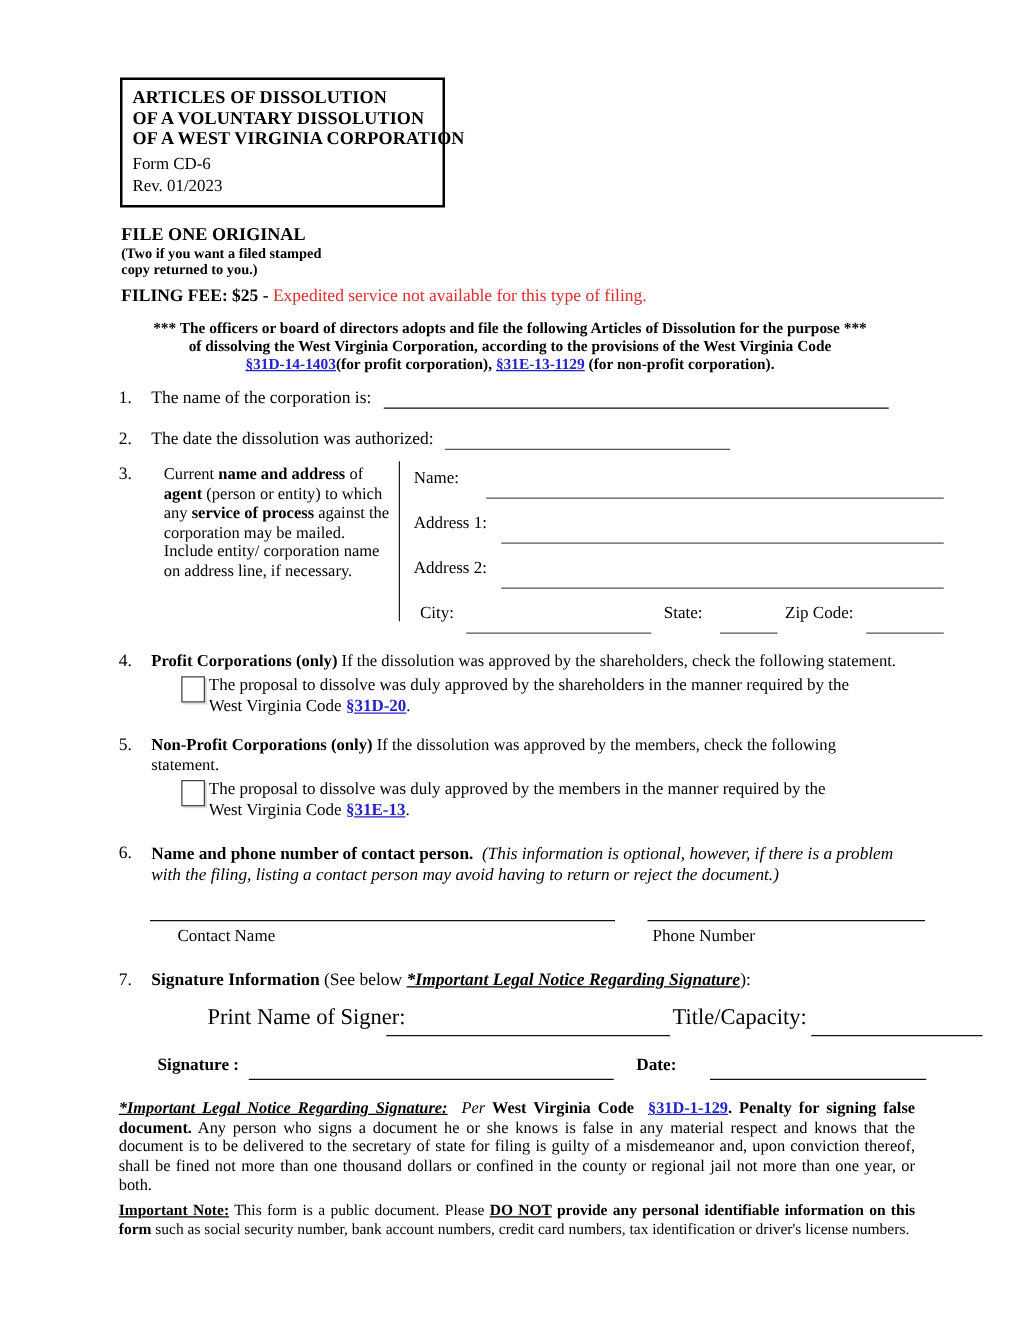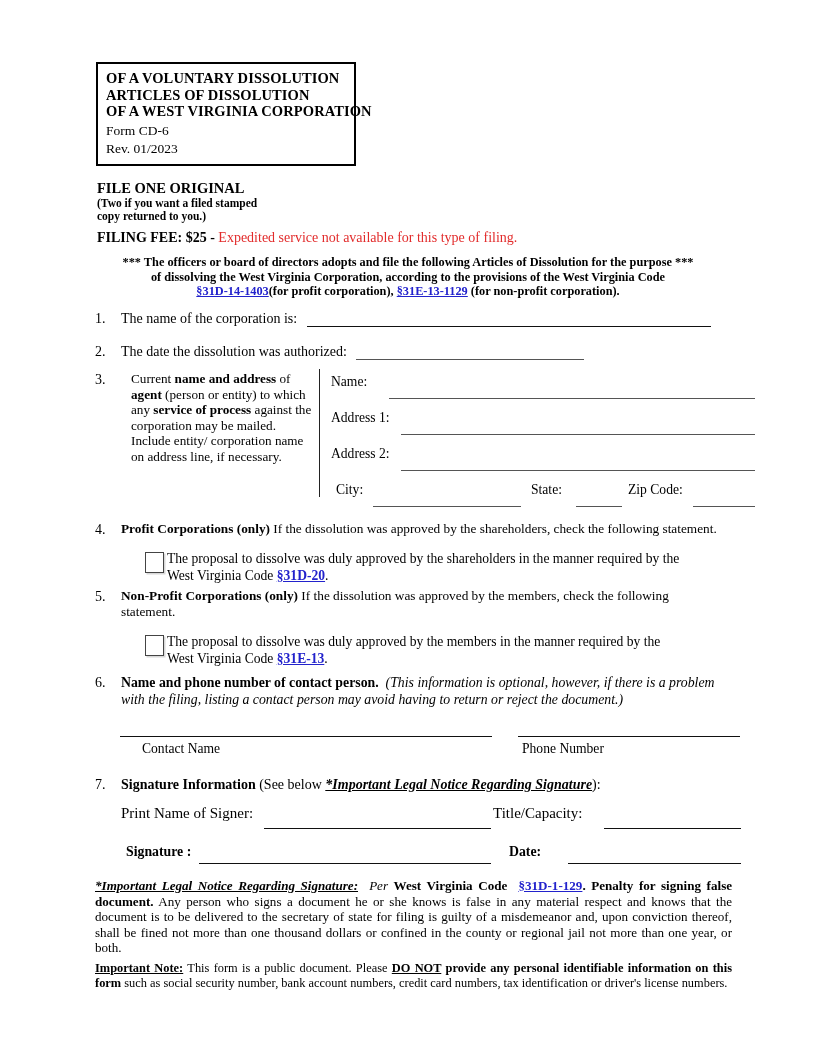--- a/index.html
+++ b/index.html
@@ -148,21 +148,21 @@
     border-bottom: 1.2px solid #555;
     height: 0;
   }
 
   
   #item4 { left: 95px; top: 521px; width: 645px; }
   
   #item5 { left: 95px; top: 588px; width: 645px; }
   .lead { font-size: 13.3px; line-height: 16px; }
   .lead b { font-weight: bold; }
-  .cbrow { position: relative; margin-top: 14px; padding-left: 46px; }
+  .cbrow { position: relative; margin-top: 3px; padding-left: 46px; }
   .cbox {
     position: absolute;
     left: 24px;
     top: 1px;
     width: 19px;
     height: 21px;
     border: 1px solid #444;
     background: #fff;
     box-shadow: 1.5px 1.5px 0 #d8d8d8;
     box-sizing: border-box;
@@ -192,21 +192,21 @@
 
   
   #item7 { left: 95px; top: 776px; width: 645px; }
   .i7head { font-size: 14px; line-height: 17px; }
   .i7head b { font-weight: bold; }
   .i7head .und-it {
     font-weight: bold;
     font-style: italic;
     text-decoration: underline;
   }
-  .row7 { position: relative; height: 33px; margin-top: 12px; font-size: 15px; }
+  .row7 { position: relative; height: 33px; margin-top: 12px; font-size: 18px; margin-left: 45px; }
   .row7 .c { position: absolute; top: 0; }
   .row7 .ln {
     position: absolute;
     bottom: 9px;
     border-bottom: 1.3px solid #111;
     height: 0;
   }
   .row7b { position: relative; height: 30px; margin-top: 5px; font-size: 13.8px; font-weight: bold; }
 
   
@@ -241,22 +241,22 @@
   .impnote b { font-weight: bold; }
 </style>
 </head>
 <body>
 
 <div class="page">
 
   <div class="header-row">
 
     <div class="title-box">
+      <div class="ttl">ARTICLES OF DISSOLUTION</div>
       <div class="ttl">OF A VOLUNTARY DISSOLUTION</div>
-      <div class="ttl">ARTICLES OF DISSOLUTION</div>
       <div class="ttl">OF A WEST VIRGINIA CORPORATION</div>
       <div class="frm">Form CD-6</div>
       <div class="frm">Rev. 01/2023</div>
     </div>
 
   </div>
 
   <div class="fileone">
     <div class="l1">FILE ONE ORIGINAL</div>
     <div class="l2">(Two if you want a filed stamped</div>

